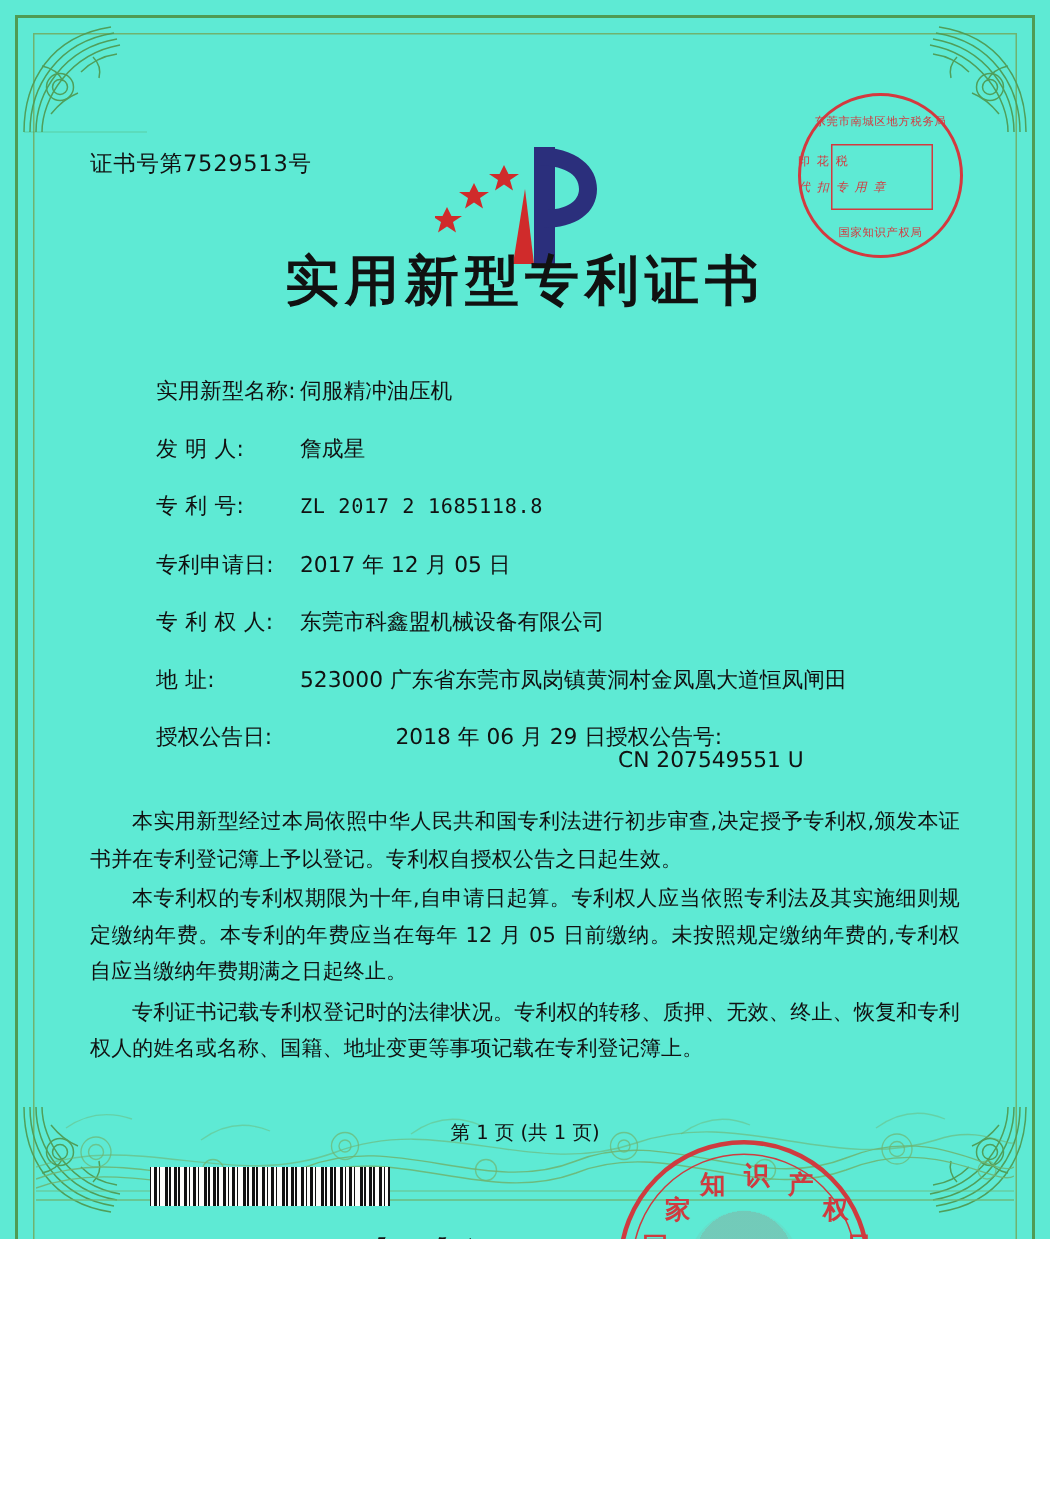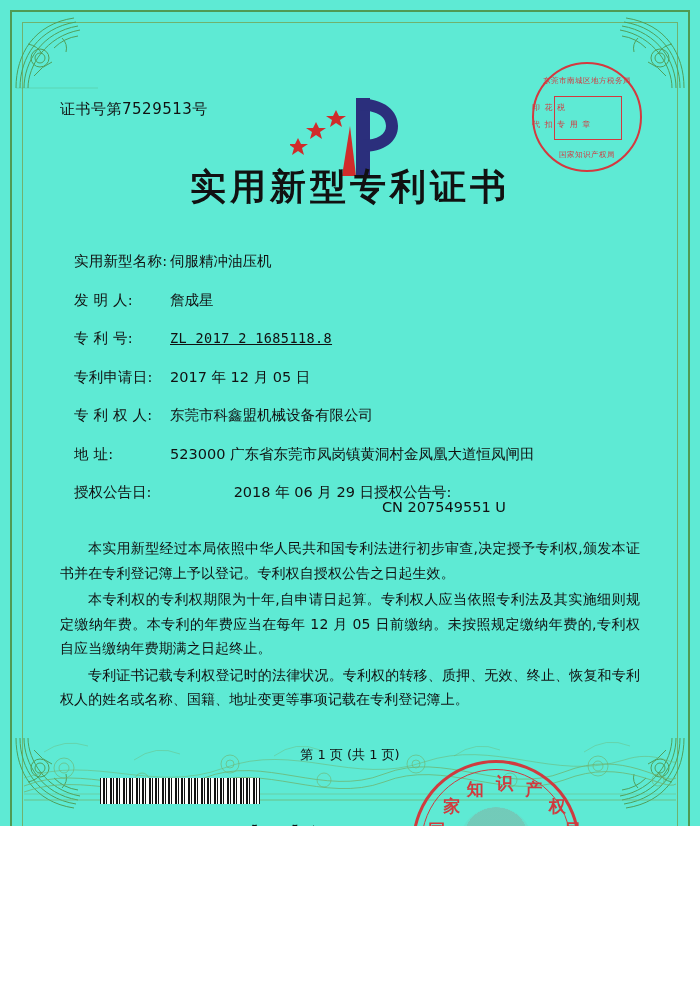--- a/index.html
+++ b/index.html
@@ -88,21 +88,21 @@
   }
   .stamp-top .t1, .stamp-top .t2 {
     position: absolute;
     left: 0; width: 100%;
     text-align: left;
     color: #d4393f;
     font-size: 8px;
     letter-spacing: 1px;
   }
   .stamp-top .t1 { top: 40px; }
-  .stamp-top .t2 { top: 57px; }
+  .stamp-top .t2 { top: 57px; font-style: italic; }
   .stamp-top .arc-top, .stamp-top .arc-bot {
     position: absolute;
     left: 0; width: 100%;
     text-align: center;
     color: #d4393f;
     font-size: 7.5px;
     letter-spacing: 0.5px;
   }
   .stamp-top .arc-top { top: 14px; }
   .stamp-top .arc-bot { bottom: 12px; }
@@ -111,21 +111,21 @@
     margin-top: 44px;
     text-align: center;
     font-size: 36px;
     font-weight: bold;
     letter-spacing: 4px;
     font-family: "DejaVu Sans", "Liberation Serif", serif;
   }
 
   .fields {
     margin-top: 42px;
-    margin-left: 14px;
+    margin-left: 44px;
     font-size: 14.5px;
     line-height: 1;
   }
   .field-row {
     display: flex;
     align-items: baseline;
     margin-bottom: 24px;
   }
   .f-label {
     width: 96px;
@@ -137,21 +137,20 @@
     display: flex;
     justify-content: space-between;
   }
   .f-value {
     flex: 1 1 auto;
   }
   .f-value.mono {
     font-family: "DejaVu Sans Mono", "Liberation Mono", monospace;
     font-size: 13.5px;
     letter-spacing: 0.4px;
-    text-decoration: underline;
   }
   .addr-line2 {
     margin-left: 96px;
     margin-top: -12px;
     margin-bottom: 24px;
     font-size: 14.5px;
   }
   .two-col {
     display: flex;
     margin-bottom: 22px;

